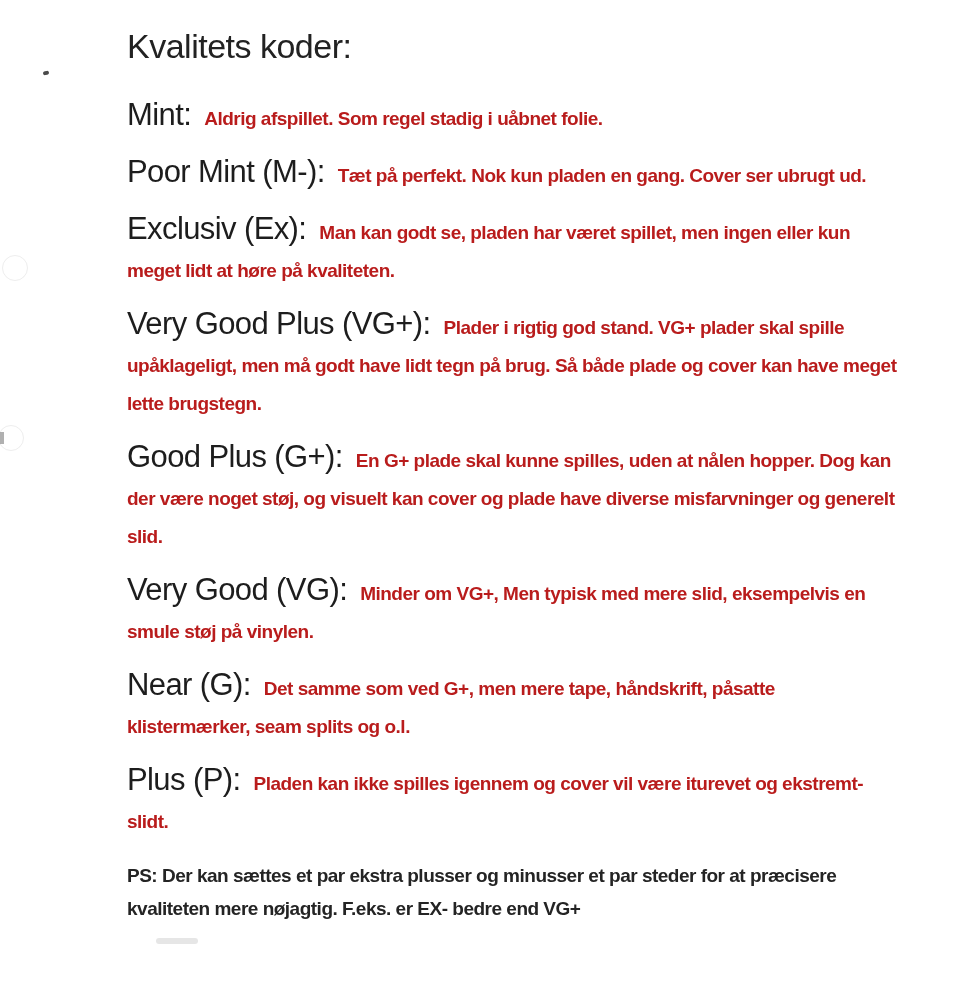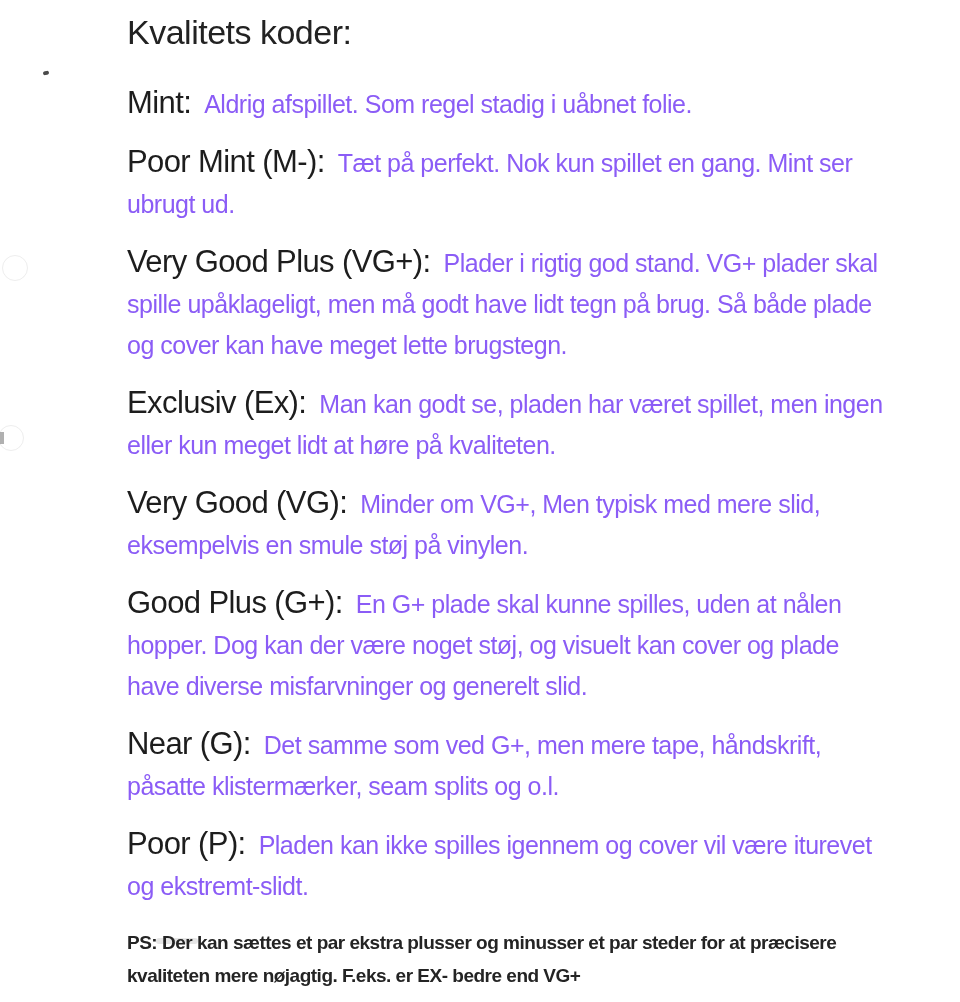--- a/index.html
+++ b/index.html
@@ -20,44 +20,44 @@
     position: absolute;
     top: 12px;
     left: 127px;
     width: 770px;
   }
   .doc-title {
     font-size: 34px;
     font-weight: 400;
     letter-spacing: -0.5px;
     line-height: 1.2;
-    margin: 0 0 32px 0;
+    margin: 14px 0 32px 0;
     color: #222222;
   }
   p.entry {
     margin: 0 0 18px 0;
     font-size: 19px;
     line-height: 38px;
     font-weight: 700;
     letter-spacing: -0.5px;
     color: #212121;
   }
   p.entry .term {
     font-size: 31px;
     font-weight: 400;
     letter-spacing: -0.6px;
     line-height: 1;
     margin-right: 13px;
     color: #1d1d1d;
     white-space: nowrap;
   }
   p.entry .desc {
-    font-size: 25px;
-    font-weight: 400;
-    color: #8b5cf6;
+    font-size: 19px;
+    font-weight: 700;
+    color: #b91c1c;
   }
   p.postscript {
     margin: 0;
     font-size: 19px;
     line-height: 33px;
     font-weight: 700;
     letter-spacing: -0.5px;
     color: #242424;
   }
   
@@ -112,43 +112,43 @@
 
 <div class="page">
 
   <h1 class="doc-title">Kvalitets koder:</h1>
 
   <p class="entry">
     <span class="term">Mint:</span><span class="desc">Aldrig afspillet. Som regel stadig i uåbnet folie.</span>
   </p>
 
   <p class="entry">
-    <span class="term">Poor Mint (M-):</span><span class="desc">Tæt på perfekt. Nok kun spillet en gang. Mint ser ubrugt ud.</span>
+    <span class="term">Poor Mint (M-):</span><span class="desc">Tæt på perfekt. Nok kun pladen en gang. Cover ser ubrugt ud.</span>
+  </p>
+
+  <p class="entry">
+    <span class="term">Exclusiv (Ex):</span><span class="desc">Man kan godt se, pladen har været spillet, men ingen eller kun meget lidt at høre på kvaliteten.</span>
   </p>
 
   <p class="entry">
     <span class="term">Very Good Plus (VG+):</span><span class="desc">Plader i rigtig god stand. VG+ plader skal spille upåklageligt, men må godt have lidt tegn på brug. Så både plade og cover kan have meget lette brugstegn.</span>
   </p>
 
   <p class="entry">
-    <span class="term">Exclusiv (Ex):</span><span class="desc">Man kan godt se, pladen har været spillet, men ingen eller kun meget lidt at høre på kvaliteten.</span>
+    <span class="term">Good Plus (G+):</span><span class="desc">En G+ plade skal kunne spilles, uden at nålen hopper. Dog kan der være noget støj, og visuelt kan cover og plade have diverse misfarvninger og generelt slid.</span>
   </p>
 
   <p class="entry">
     <span class="term">Very Good (VG):</span><span class="desc">Minder om VG+, Men typisk med mere slid, eksempelvis en smule støj på vinylen.</span>
-  </p>
-
-  <p class="entry">
-    <span class="term">Good Plus (G+):</span><span class="desc">En G+ plade skal kunne spilles, uden at nålen hopper. Dog kan der være noget støj, og visuelt kan cover og plade have diverse misfarvninger og generelt slid.</span>
   </p>
 
   <p class="entry">
     <span class="term">Near (G):</span><span class="desc">Det samme som ved G+, men mere tape, håndskrift, påsatte klistermærker, seam splits og o.l.</span>
   </p>
 
 
   <p class="entry">
-    <span class="term">Poor (P):</span><span class="desc">Pladen kan ikke spilles igennem og cover vil være iturevet og ekstremt-slidt.</span>
+    <span class="term">Plus (P):</span><span class="desc">Pladen kan ikke spilles igennem og cover vil være iturevet og ekstremt-slidt.</span>
   </p>
 
   <p class="postscript">PS: Der kan sættes et par ekstra plusser og minusser et par steder for at præcisere kvaliteten mere nøjagtig. F.eks. er EX- bedre end VG+</p>
 
 </div>
 
 </body></html>

